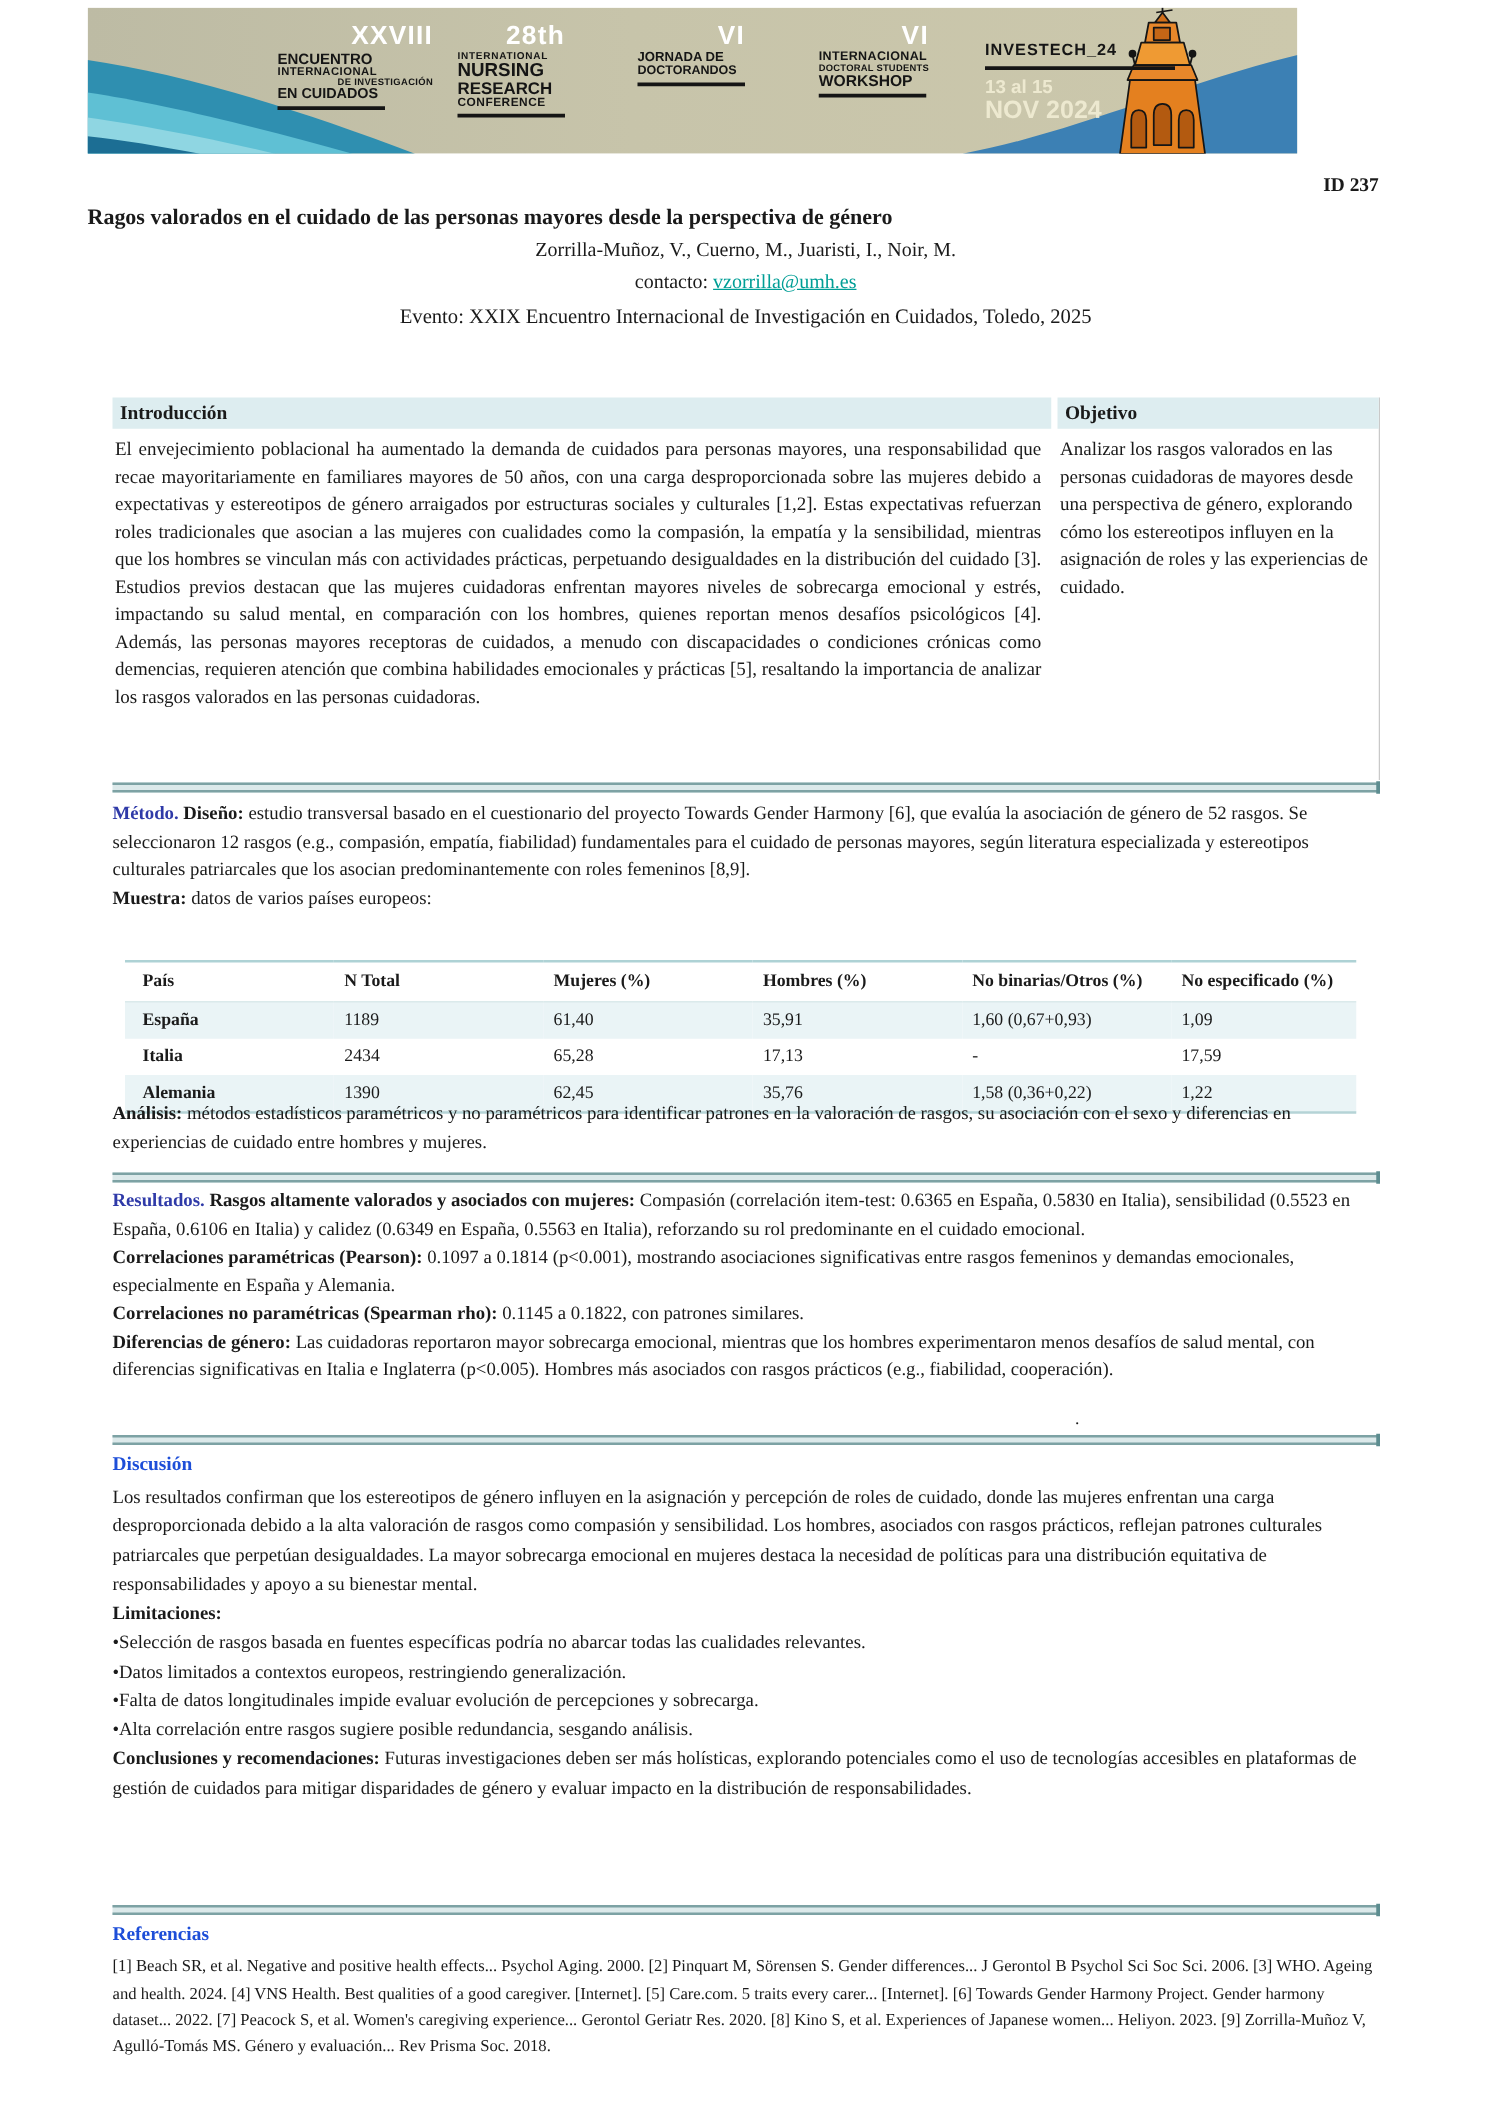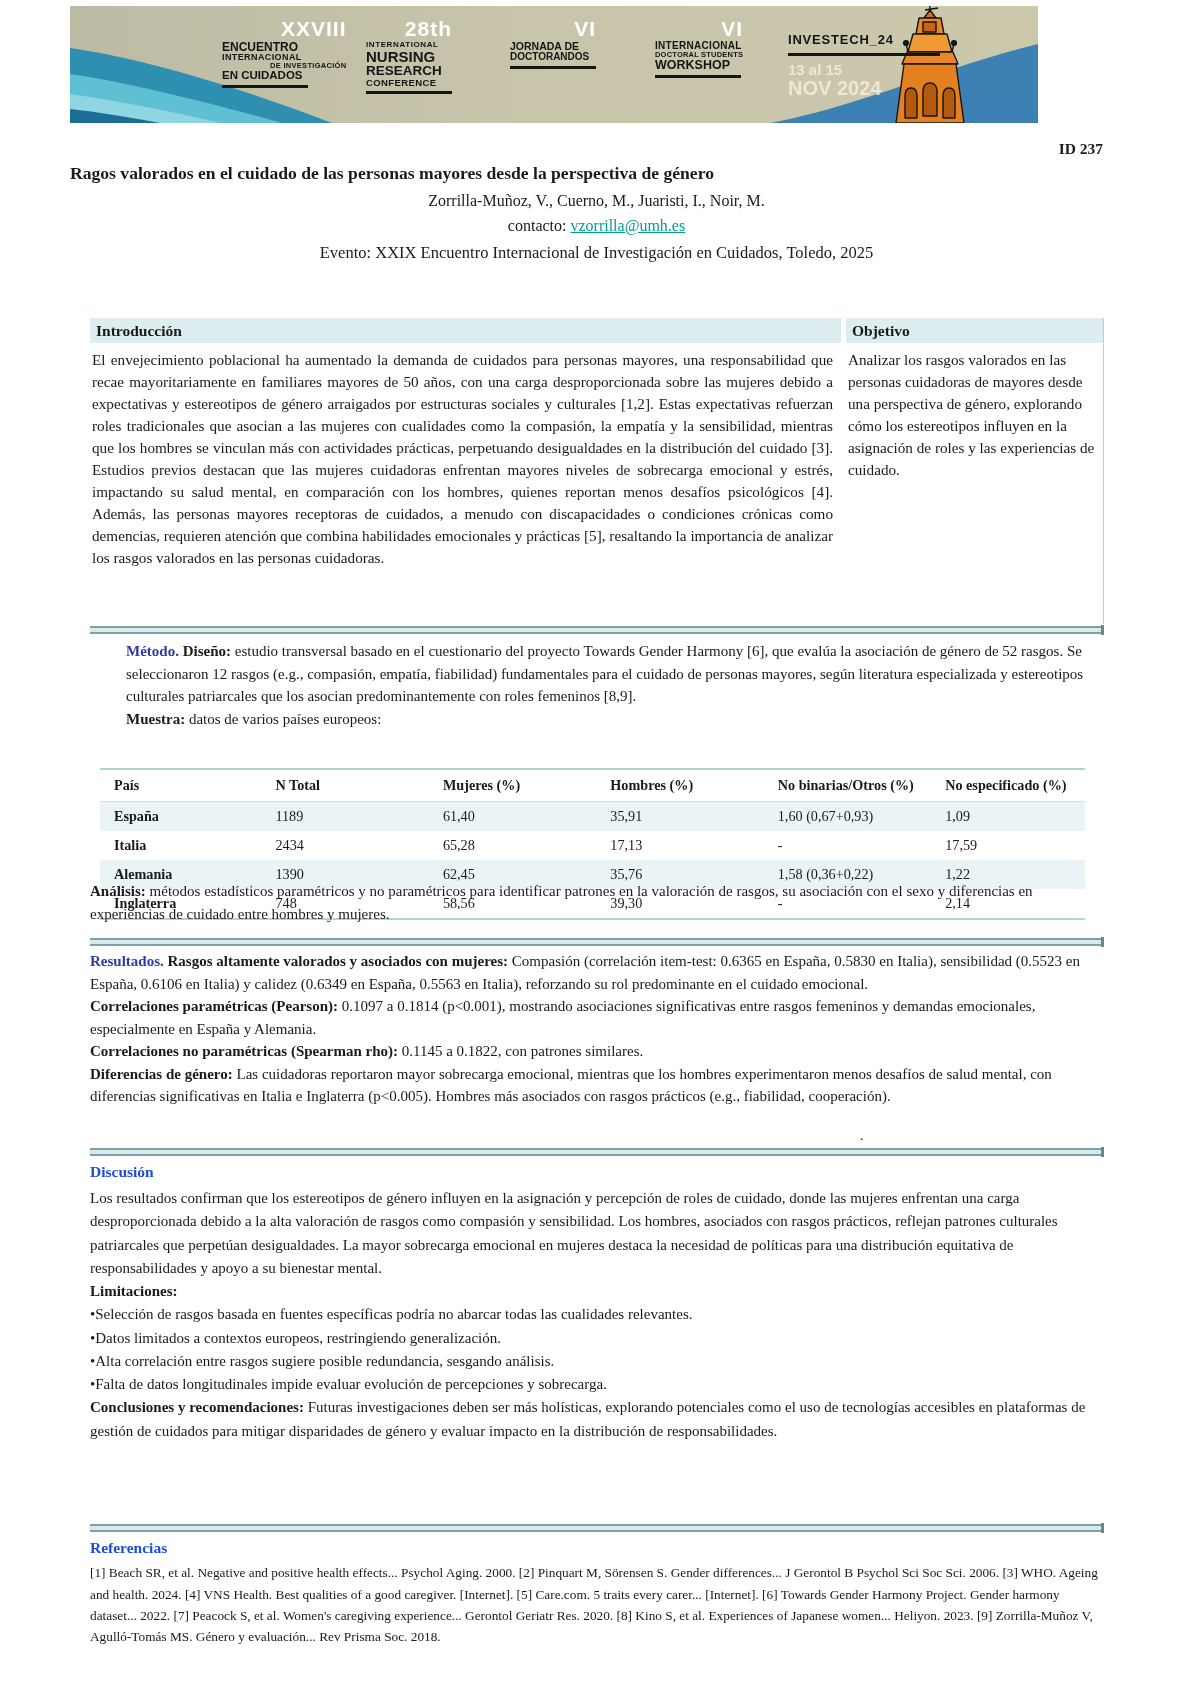--- a/index.html
+++ b/index.html
@@ -172,21 +172,21 @@
       <div class="body">El envejecimiento poblacional ha aumentado la demanda de cuidados para personas mayores, una responsabilidad que recae mayoritariamente en familiares mayores de 50 años, con una carga desproporcionada sobre las mujeres debido a expectativas y estereotipos de género arraigados por estructuras sociales y culturales [1,2]. Estas expectativas refuerzan roles tradicionales que asocian a las mujeres con cualidades como la compasión, la empatía y la sensibilidad, mientras que los hombres se vinculan más con actividades prácticas, perpetuando desigualdades en la distribución del cuidado [3]. Estudios previos destacan que las mujeres cuidadoras enfrentan mayores niveles de sobrecarga emocional y estrés, impactando su salud mental, en comparación con los hombres, quienes reportan menos desafíos psicológicos [4]. Además, las personas mayores receptoras de cuidados, a menudo con discapacidades o condiciones crónicas como demencias, requieren atención que combina habilidades emocionales y prácticas [5], resaltando la importancia de analizar los rasgos valorados en las personas cuidadoras.</div>
     </div>
     <div class="col-right">
       <div class="sec-head">Objetivo</div>
       <div class="body">Analizar los rasgos valorados en las personas cuidadoras de mayores desde una perspectiva de género, explorando cómo los estereotipos influyen en la asignación de roles y las experiencias de cuidado.</div>
     </div>
   </div>
 
   <div class="divider" style="top:626px;"></div>
 
-  <div class="para" style="top:640px;margin-left:36px;">
+  <div class="para" style="top:640px;">
     <span class="bluehead">Método.</span><span class="bold"> Diseño:</span><span> estudio transversal basado en el cuestionario del proyecto Towards Gender Harmony [6], que evalúa la asociación de género de 52 rasgos. Se seleccionaron 12 rasgos (e.g., compasión, empatía, fiabilidad) fundamentales para el cuidado de personas mayores, según literatura especializada y estereotipos culturales patriarcales que los asocian predominantemente con roles femeninos [8,9].</span>
     <br>
     <span class="bold">Muestra:</span><span> datos de varios países europeos:</span>
   </div>
 
   <table class="stable">
     <thead>
       <tr>
         <th class="c1">País</th>
         <th class="c2">N Total</th>
@@ -214,28 +214,20 @@
         <td>17,59</td>
       </tr>
       <tr class="alt">
         <td>Alemania</td>
         <td>1390</td>
         <td>62,45</td>
         <td>35,76</td>
         <td>1,58 (0,36+0,22)</td>
         <td>1,22</td>
       </tr>
-      <tr>
-        <td>Inglaterra</td>
-        <td>748</td>
-        <td>58,56</td>
-        <td>39,30</td>
-        <td>-</td>
-        <td>2,14</td>
-      </tr>
     </tbody>
   </table>
 
   <div class="para" style="top:880px;">
     <span class="bold">Análisis:</span><span> métodos estadísticos paramétricos y no paramétricos para identificar patrones en la valoración de rasgos, su asociación con el sexo y diferencias en experiencias de cuidado entre hombres y mujeres.</span>
   </div>
 
   <div class="divider" style="top:938px;"></div>
 
   <div class="para" style="top:950px;">
@@ -251,22 +243,22 @@
   <span class="stray-dot">.</span>
   <div class="divider" style="top:1148px;"></div>
 
   <div class="para" style="top:1160px;line-height:1.55;">
     <div class="blockhead">Discusión</div>
     <div>Los resultados confirman que los estereotipos de género influyen en la asignación y percepción de roles de cuidado, donde las mujeres enfrentan una carga desproporcionada debido a la alta valoración de rasgos como compasión y sensibilidad. Los hombres, asociados con rasgos prácticos, reflejan patrones culturales patriarcales que perpetúan desigualdades. La mayor sobrecarga emocional en mujeres destaca la necesidad de políticas para una distribución equitativa de responsabilidades y apoyo a su bienestar mental.</div>
     <div class="bold">Limitaciones:</div>
     <div class="bullets">
       <div>•Selección de rasgos basada en fuentes específicas podría no abarcar todas las cualidades relevantes.</div>
       <div>•Datos limitados a contextos europeos, restringiendo generalización.</div>
+      <div>•Falta de datos longitudinales impide evaluar evolución de percepciones y sobrecarga.</div>
       <div>•Alta correlación entre rasgos sugiere posible redundancia, sesgando análisis.</div>
-      <div>•Falta de datos longitudinales impide evaluar evolución de percepciones y sobrecarga.</div>
     </div>
     <div>
       <span class="bold">Conclusiones y recomendaciones:</span><span> Futuras investigaciones deben ser más holísticas, explorando potenciales como el uso de tecnologías accesibles en plataformas de gestión de cuidados para mitigar disparidades de género y evaluar impacto en la distribución de responsabilidades.</span>
     </div>
   </div>
 
   <div class="divider" style="top:1524px;"></div>
 
   <div class="para" style="top:1536px;">
     <div class="blockhead">Referencias</div>

